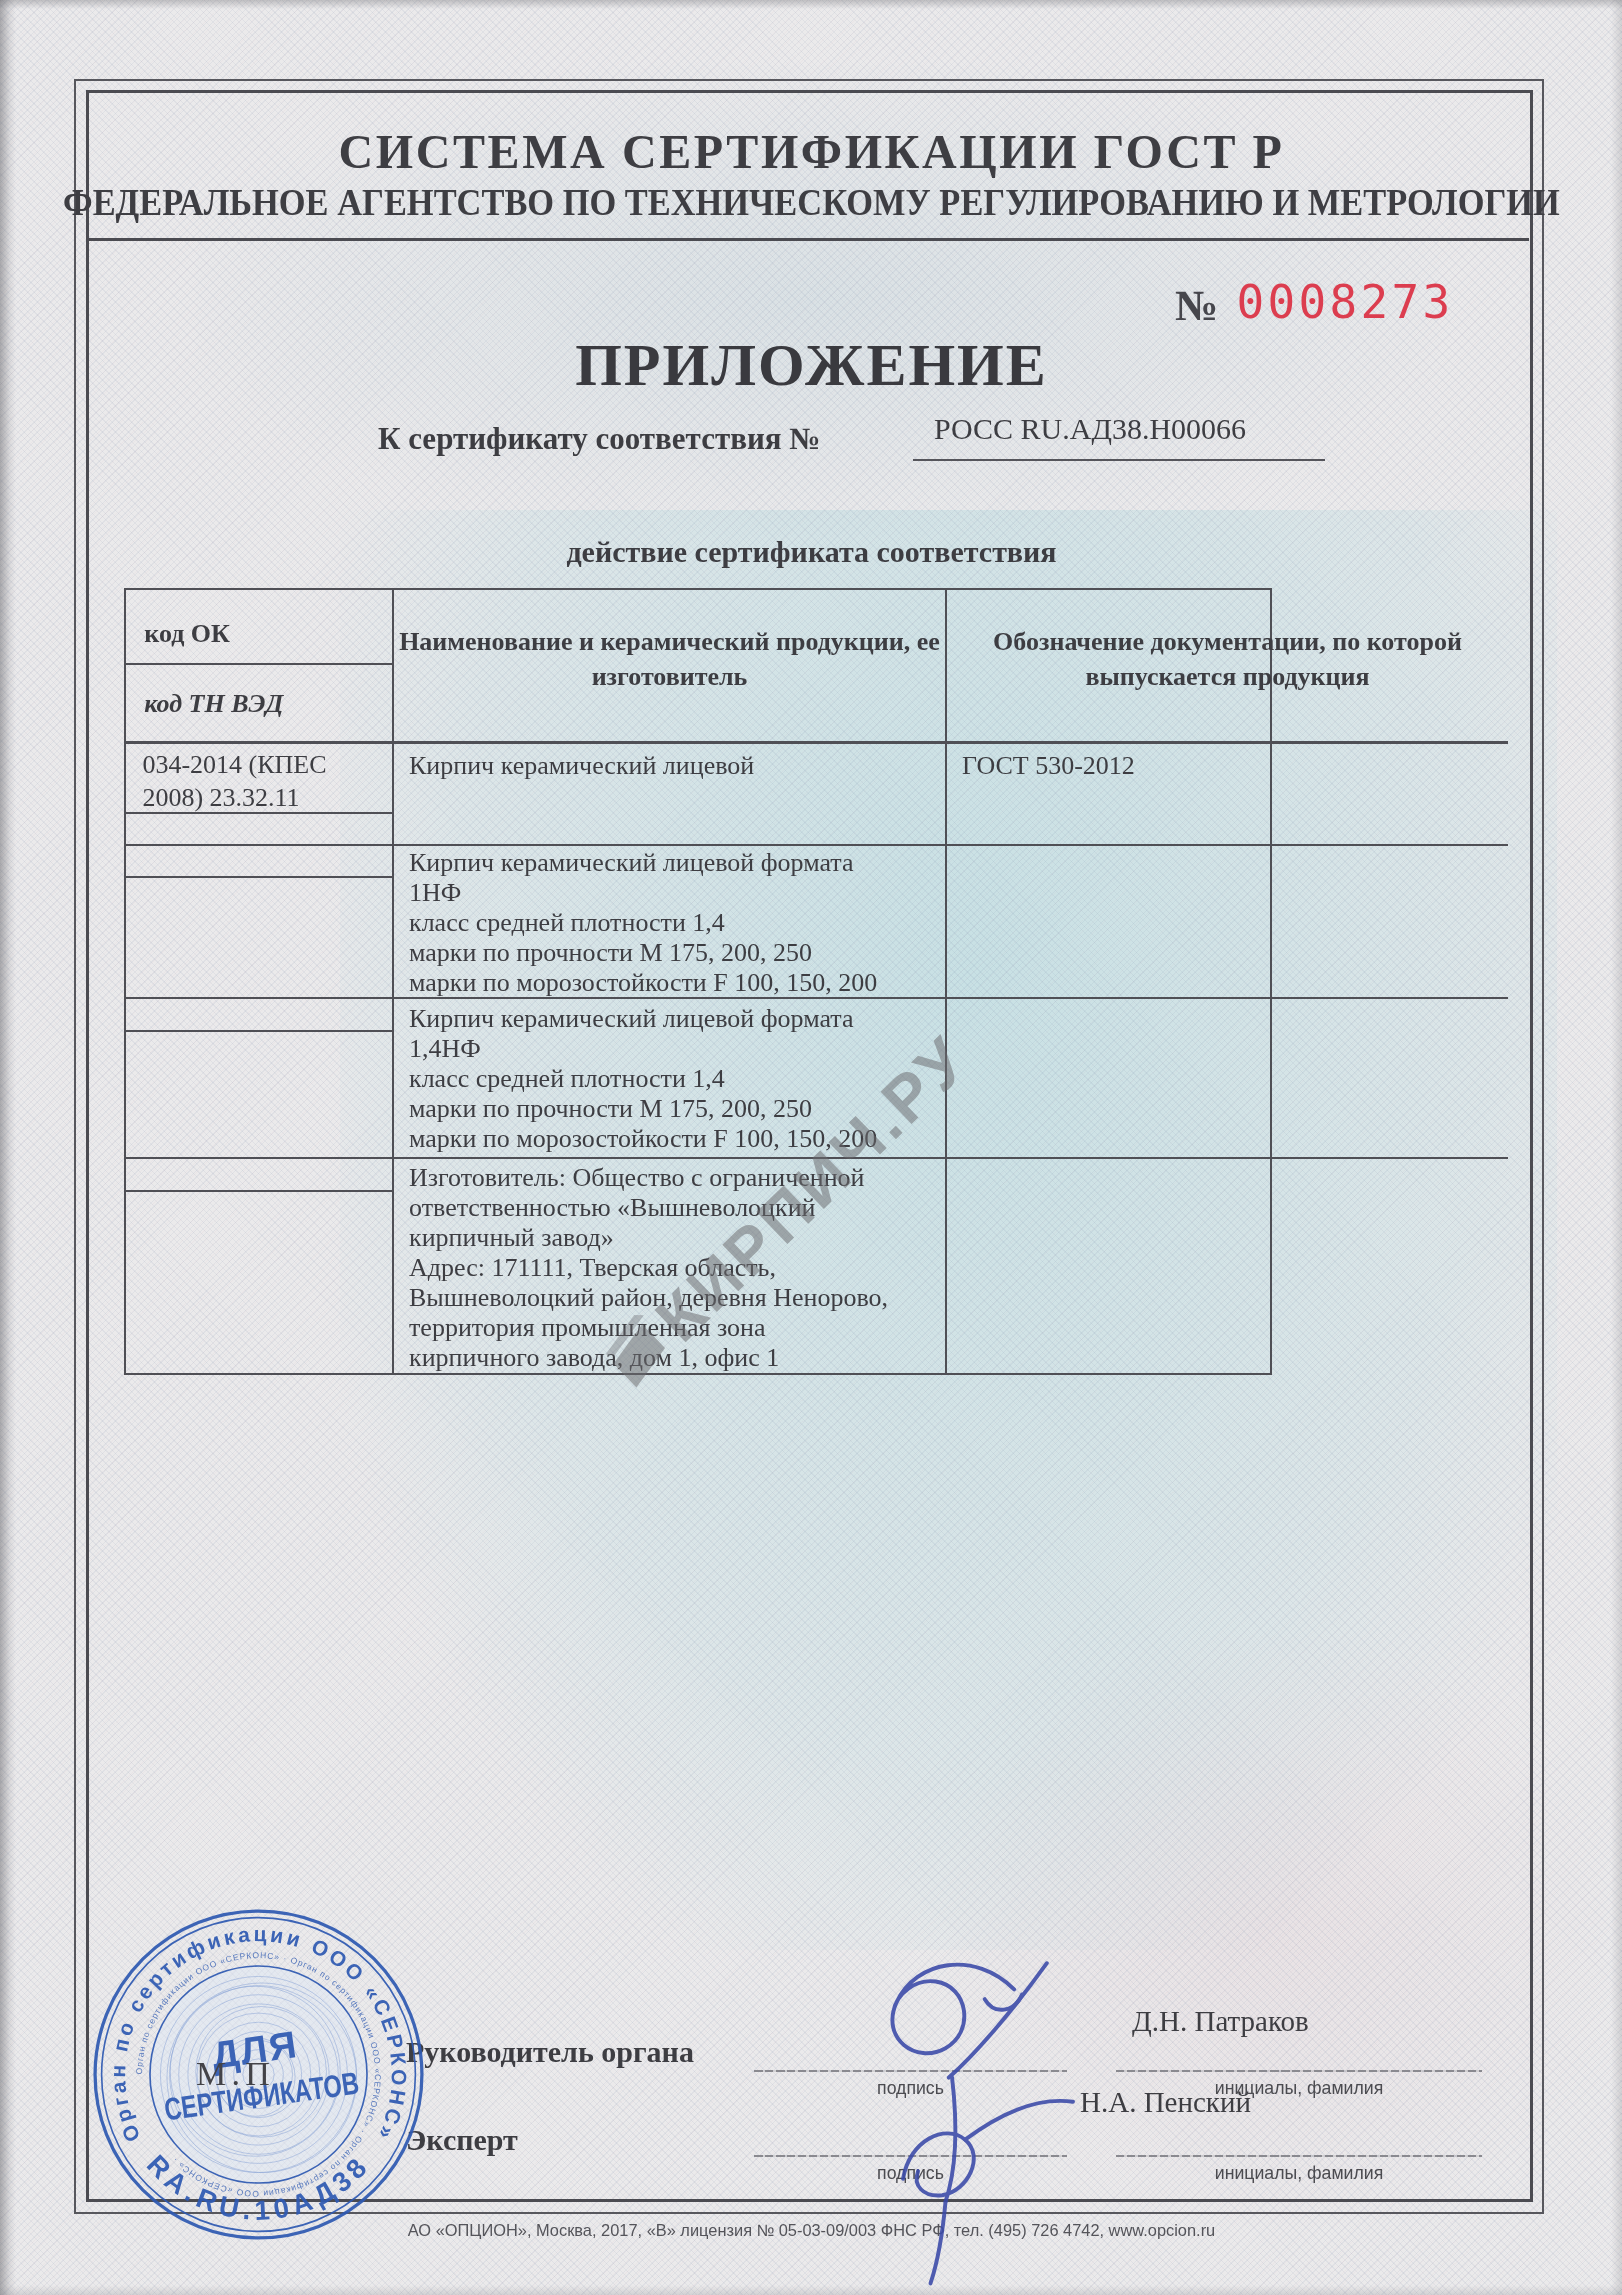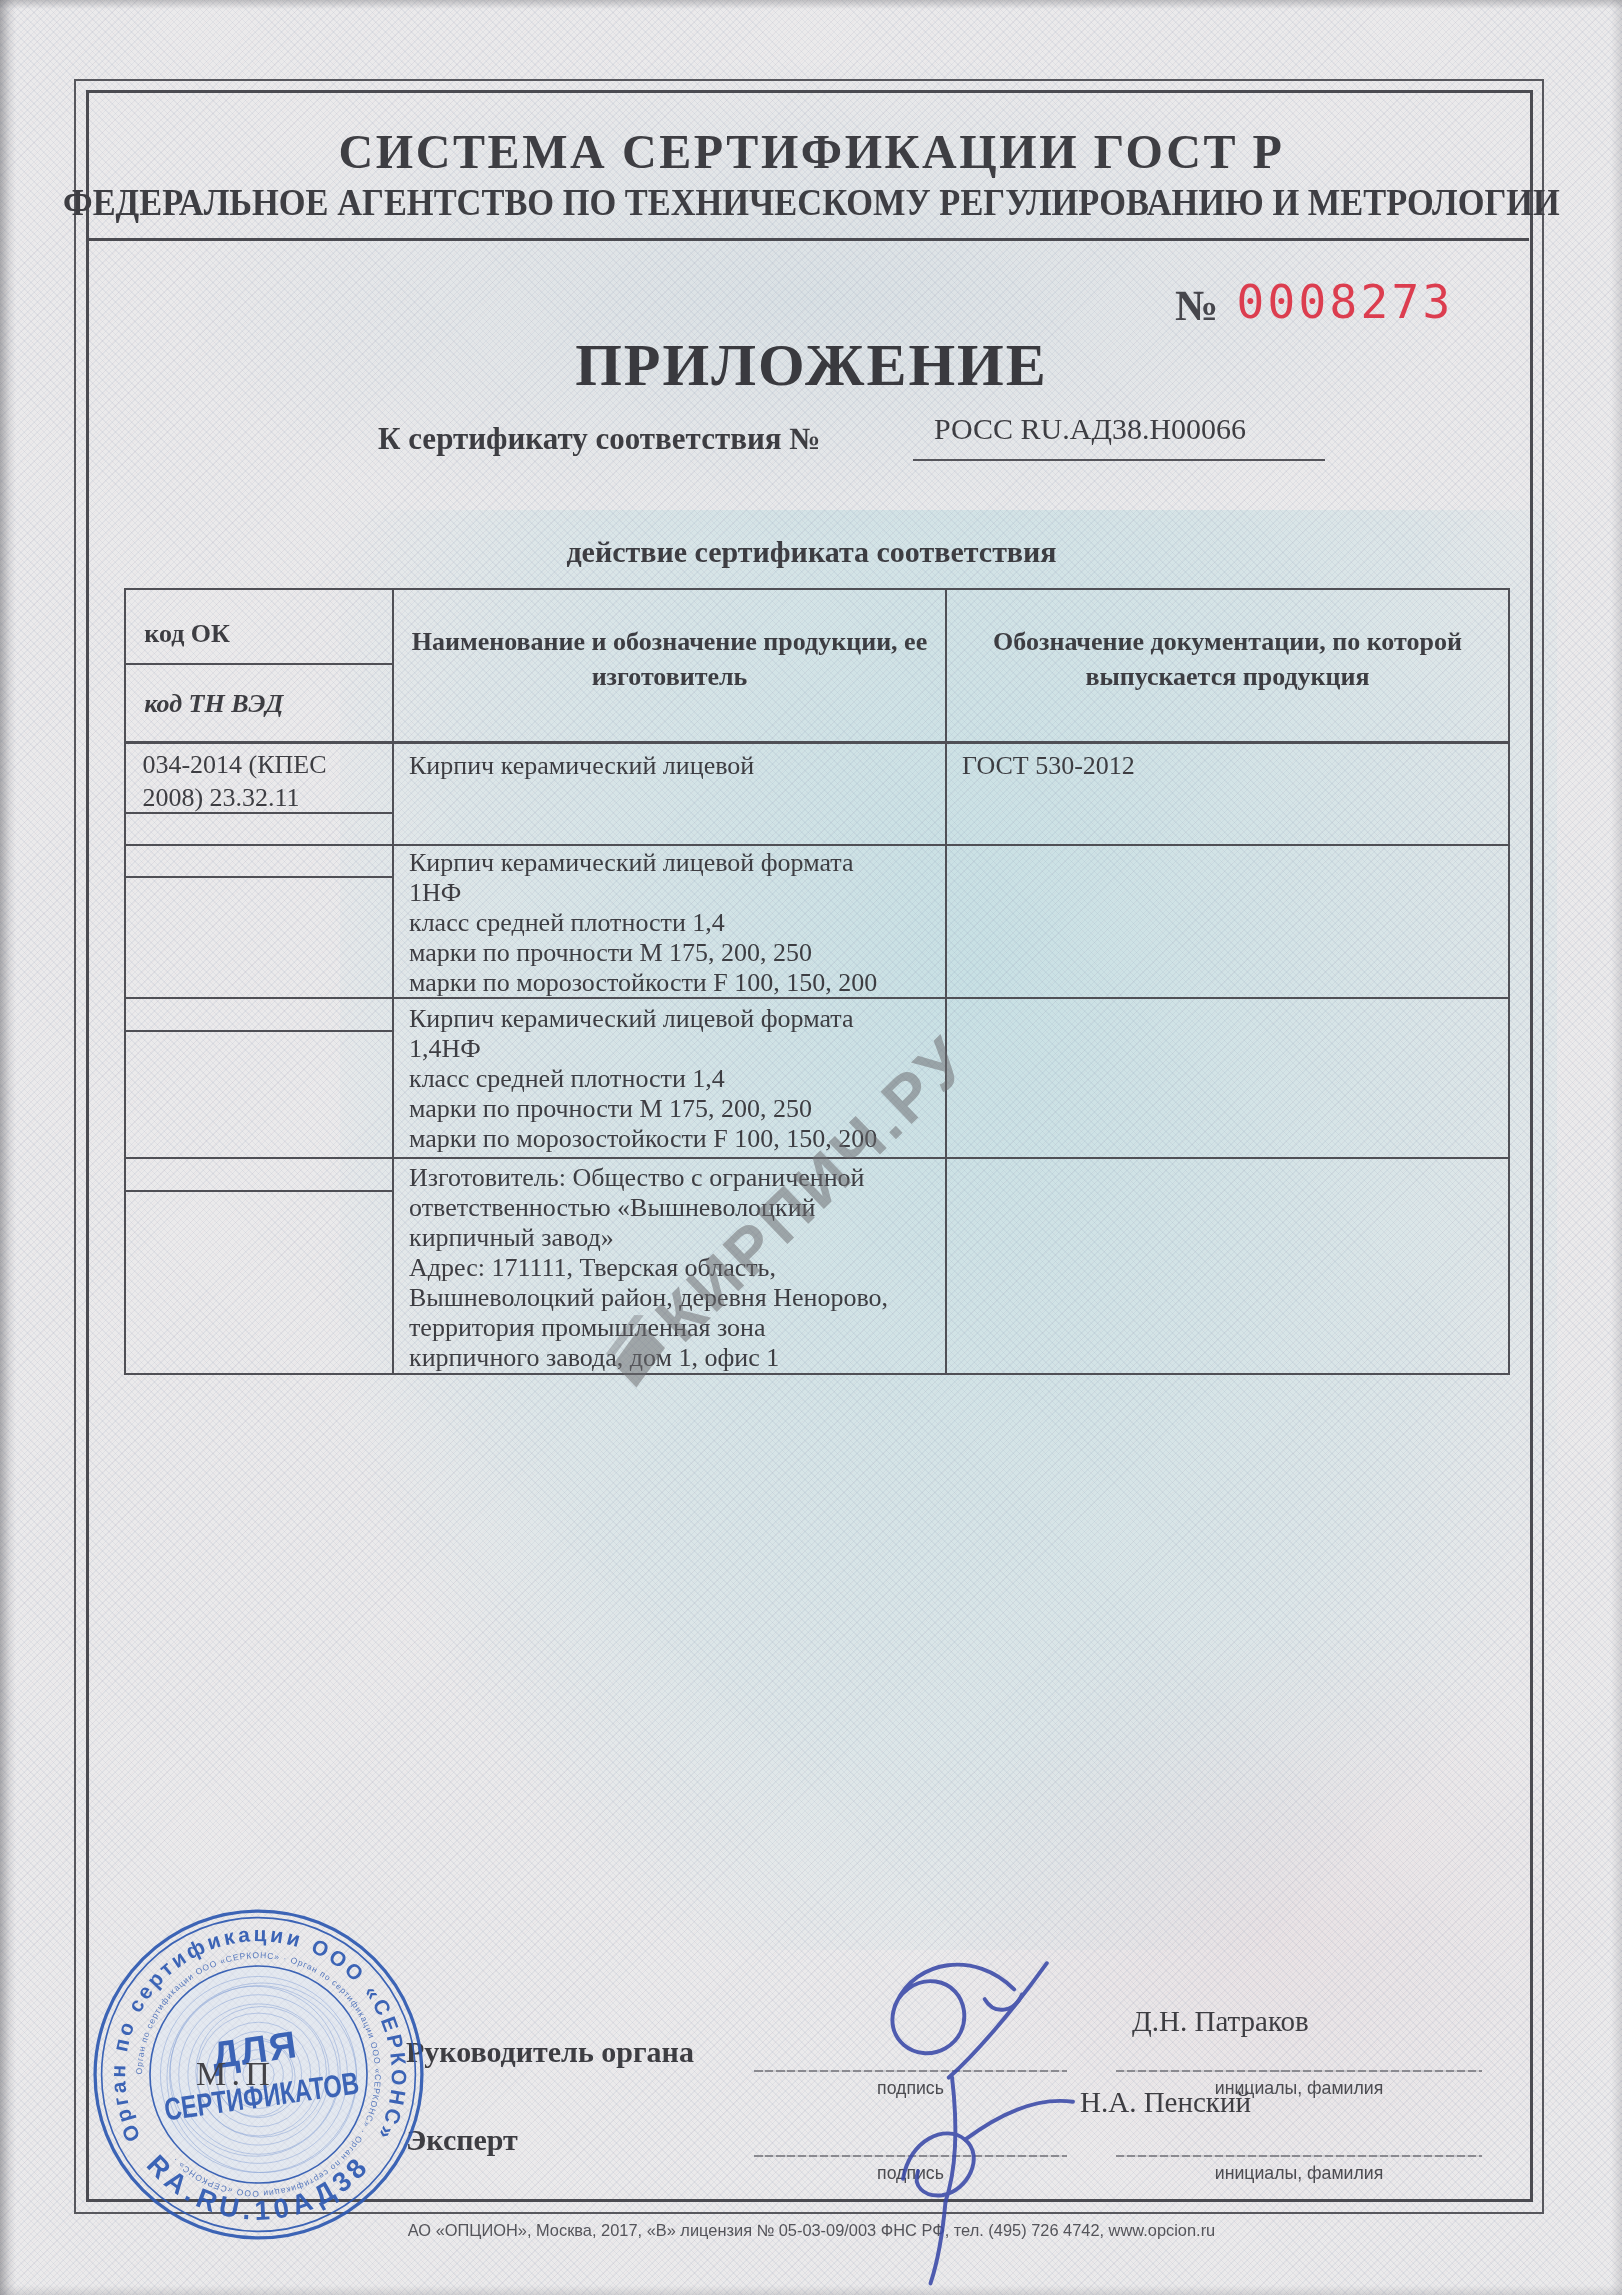--- a/index.html
+++ b/index.html
@@ -61,21 +61,21 @@
   #doc-title{top:331px;font-size:60px;font-weight:bold;letter-spacing:2px;color:#3a3a3f;}
 
   #cert-label{left:378px;top:421px;font-size:31px;font-weight:bold;z-index:3;}
   #cert-value{left:934px;top:412px;font-size:30px;z-index:3;}
   #cert-underline{left:913px;top:459px;width:412px;height:2px;background:#55555b;z-index:3;}
 
   #purpose-1{top:495px;font-size:30px;font-weight:bold;}
   #purpose-2{top:535px;font-size:30px;font-weight:bold;}
 
   
-  #table{left:124px;top:588px;width:1386px;height:787px;border:2px solid var(--line);z-index:3;font-size:26px;}
+  #table{left:124px;top:588px;width:1148px;height:787px;border:2px solid var(--line);z-index:3;font-size:26px;}
   #table .tline{position:absolute;background:var(--line);}
   #col-divider-1{left:266px;top:0;width:2px;height:783px;}
   #col-divider-2{left:819px;top:0;width:2px;height:783px;}
   #col1-mid-line{left:0;top:73px;width:266px;height:1.6px;}
   #header-bottom-line{left:0;top:151px;width:1382px;height:3.3px;}
   #code-bottom-line{left:0;top:222px;width:266px;height:1.6px;}
   #row-divider-1{left:0;top:254px;width:1382px;height:2px;}
   #col1-sliver-1{left:0;top:286px;width:266px;height:1.6px;}
   #row-divider-2{left:0;top:407px;width:1382px;height:2px;}
   #col1-sliver-2{left:0;top:440px;width:266px;height:1.6px;}
@@ -178,21 +178,21 @@
     <div class="tline" id="row-divider-1"></div>
     <div class="tline" id="col1-sliver-1"></div>
     <div class="tline" id="row-divider-2"></div>
     <div class="tline" id="col1-sliver-2"></div>
     <div class="tline" id="row-divider-3"></div>
     <div class="tline" id="col1-sliver-3"></div>
 
     <div class="hcell" id="th-col1-top">код ОК</div>
     <div class="hcell" id="th-col1-bottom">код ТН ВЭД</div>
     <div class="hdr-2line hcell" id="th-col2">
-      <span>Наименование и обозначение</span>
+      <span>Наименование и керамический</span>
       <span>продукции, ее изготовитель</span>
     </div>
     <div class="hdr-2line hcell" id="th-col3">
       <span>Обозначение документации,</span>
       <span>по которой выпускается продукция</span>
     </div>
 
     <div class="cell-lines" id="row1-code">
       <span>034-2014 (КПЕС</span>
       <span>2008) 23.32.11</span>

